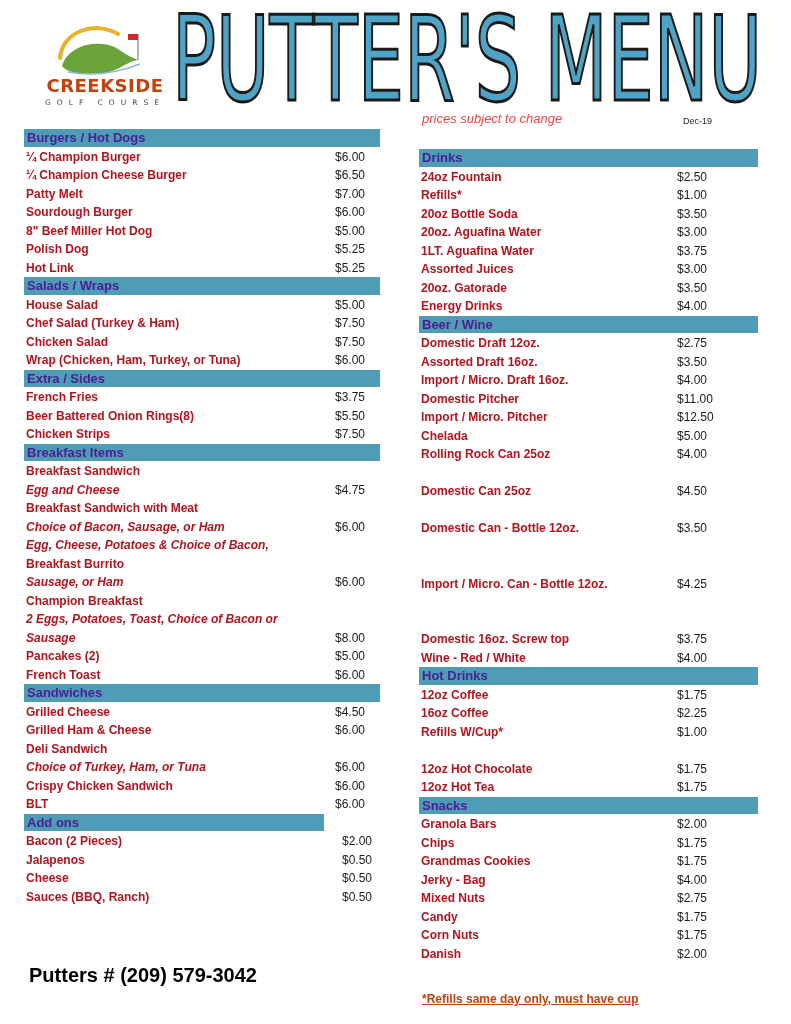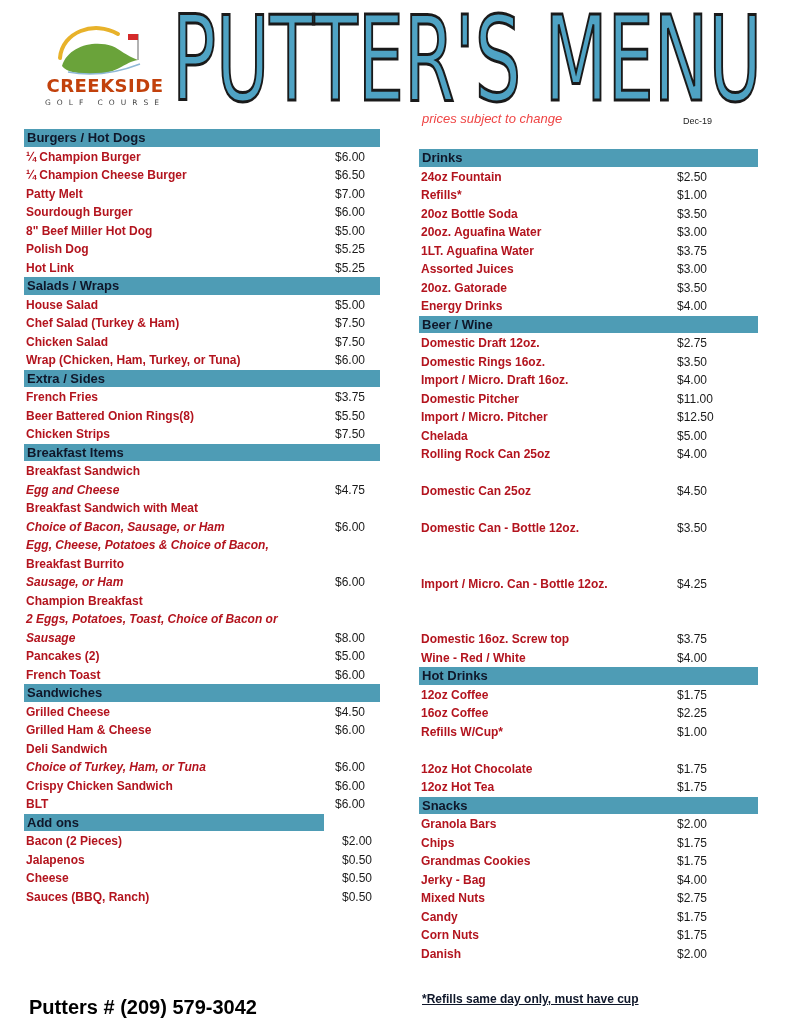--- a/index.html
+++ b/index.html
@@ -12,27 +12,27 @@
                letter-spacing: 0.5px; color: #c2410c; }
   .logo-sub { position: absolute; left: 2px; top: 76px; width: 126px; text-align: center;
               font-family: "DejaVu Sans", sans-serif; font-size: 7.5px; letter-spacing: 6px; color: #444; }
   .title { position: absolute; left: 168px; top: -6px; width: 600px; height: 120px; }
   .title svg { width: 600px; height: 120px; }
   .subtitle { position: absolute; left: 422px; top: 111px; font-style: italic; font-size: 13px; color: #ef4444; }
   .date { position: absolute; left: 683px; top: 116px; font-size: 9px; color: #222; }
 
   .col { position: absolute; }
   .row { position: relative; height: 18.5px; }
-  .hdr { background: #4e9cb5; color: #0f172a; font-weight: bold; font-size: 13px;
+  .hdr { background: #4e9cb5; color: #4c1d95; font-weight: bold; font-size: 13px;
          height: 17.5px; line-height: 18px; padding-left: 3px; margin-bottom: 1px; }
   .item { font-weight: bold; font-size: 12px; color: #b3141e; line-height: 18.5px; padding-left: 2px; white-space: nowrap; }
   .item.it { font-style: italic; }
   .price { position: absolute; top: 0; font-size: 12px; color: #1a1a1a; line-height: 18.5px; }
-  .phone { position: absolute; left: 29px; top: 964px; font-weight: bold; font-size: 20px; color: #000; margin-top: 32px; }
-  .foot { position: absolute; left: 422px; top: 992px; font-weight: bold; font-size: 12px; color: #0f172a;
+  .phone { position: absolute; left: 29px; top: 964px; font-weight: bold; font-size: 20px; color: #000; }
+  .foot { position: absolute; left: 422px; top: 992px; font-weight: bold; font-size: 12px; color: #c2410c;
           text-decoration: underline; }
 </style>
 </head>
 <body>
 
 <div class="logo">
   <svg width="100" height="56" viewBox="0 0 100 56">
     <path d="M6 36 C 8 10, 40 -2, 64 12" fill="none" stroke="#e8b22a" stroke-width="4" stroke-linecap="round"></path>
     <path d="M8 44 C 14 24, 40 18, 58 24 C 66 27, 72 34, 84 38 C 70 40, 64 52, 40 52 C 24 52, 12 50, 8 44 Z" fill="#6aa33a"></path>
     <path d="M14 50 C 34 54, 60 52, 86 42" fill="none" stroke="#8fb8d6" stroke-width="1.5"></path>
@@ -240,21 +240,21 @@
       <div class="row">
         <div class="item">Energy Drinks</div>
         <div class="price" style="left: 258px;">$4.00</div>
       </div>
       <div class="hdr">Beer / Wine</div>
       <div class="row">
         <div class="item">Domestic Draft 12oz.</div>
         <div class="price" style="left: 258px;">$2.75</div>
       </div>
       <div class="row">
-        <div class="item">Domestic Rings 16oz.</div>
+        <div class="item">Assorted Draft 16oz.</div>
         <div class="price" style="left: 258px;">$3.50</div>
       </div>
       <div class="row">
         <div class="item">Import / Micro. Draft 16oz.</div>
         <div class="price" style="left: 258px;">$4.00</div>
       </div>
       <div class="row">
         <div class="item">Domestic Pitcher</div>
         <div class="price" style="left: 258px;">$11.00</div>
       </div>

